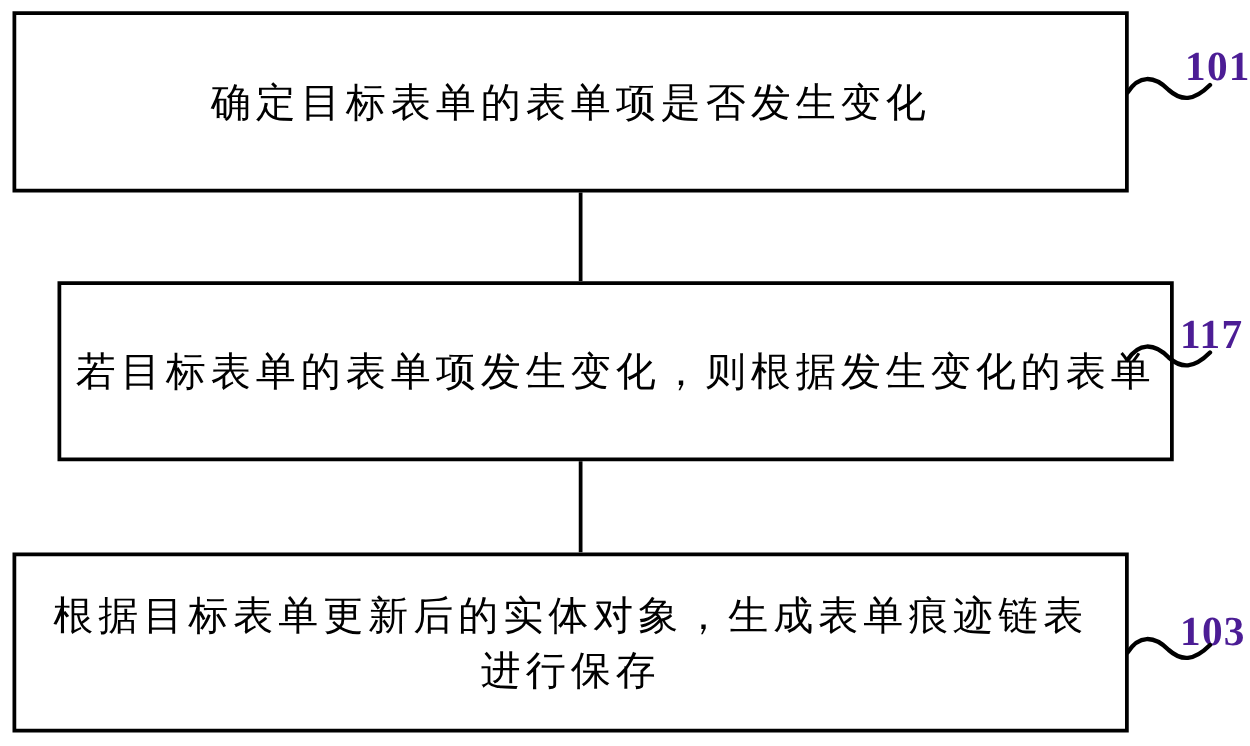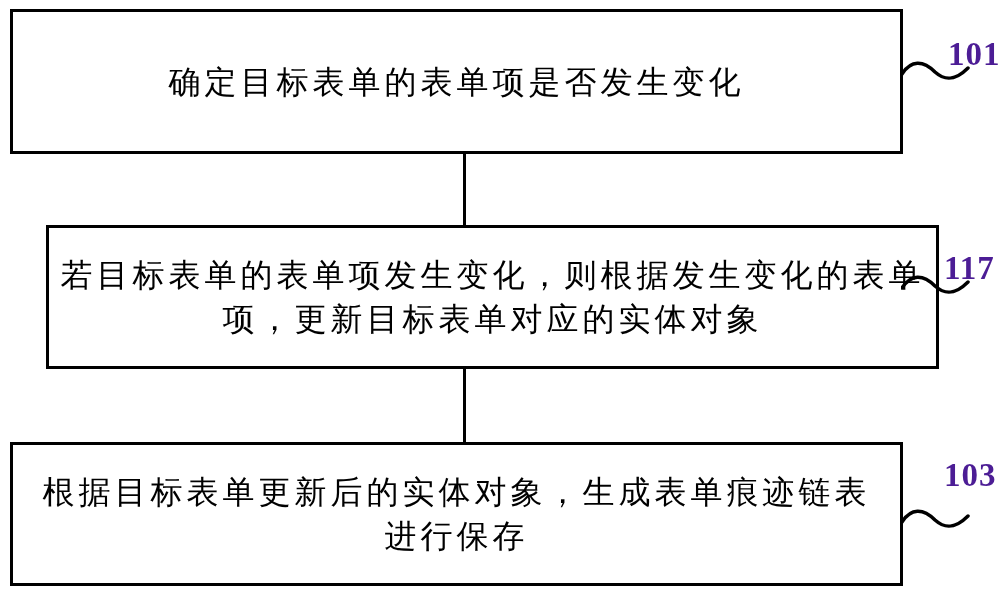--- a/index.html
+++ b/index.html
@@ -49,21 +49,21 @@
   .ref-label {
     position: absolute;
     font-size: 33px;
     line-height: 33px;
     letter-spacing: 1px;
     color: #4c1d95;
     font-weight: bold;
   }
   .ref-1 { left: 948px; top: 38px;  }
   .ref-2 { left: 944px; top: 252px; }
-  .ref-3 { left: 944px; top: 459px; }
+  .ref-3 { left: 944px; top: 490px; }
   .squiggle {
     position: absolute;
     width: 70px;
     height: 26px;
   }
   .sq-1 { left: 901px; top: 58px;  }
   .sq-2 { left: 901px; top: 272px; }
   .sq-3 { left: 901px; top: 506px; }
 </style>
 </head>
@@ -72,21 +72,20 @@
 <div class="fig-canvas">
 
   <div class="step-box box-1">
     <div class="step-text">确定目标表单的表单项是否发生变化</div>
   </div>
 
   <div class="connector conn-1"></div>
 
   <div class="step-box box-2">
     <div class="step-text">若目标表单的表单项发生变化，则根据发生变化的表单</div>
-    <div class="step-text">项，更新目标表单对应的实体对象</div>
   </div>
 
   <div class="connector conn-2"></div>
 
   <div class="step-box box-3">
     <div class="step-text">根据目标表单更新后的实体对象，生成表单痕迹链表</div>
     <div class="step-text">进行保存</div>
   </div>
 
   <div class="ref-label ref-1">101</div>

